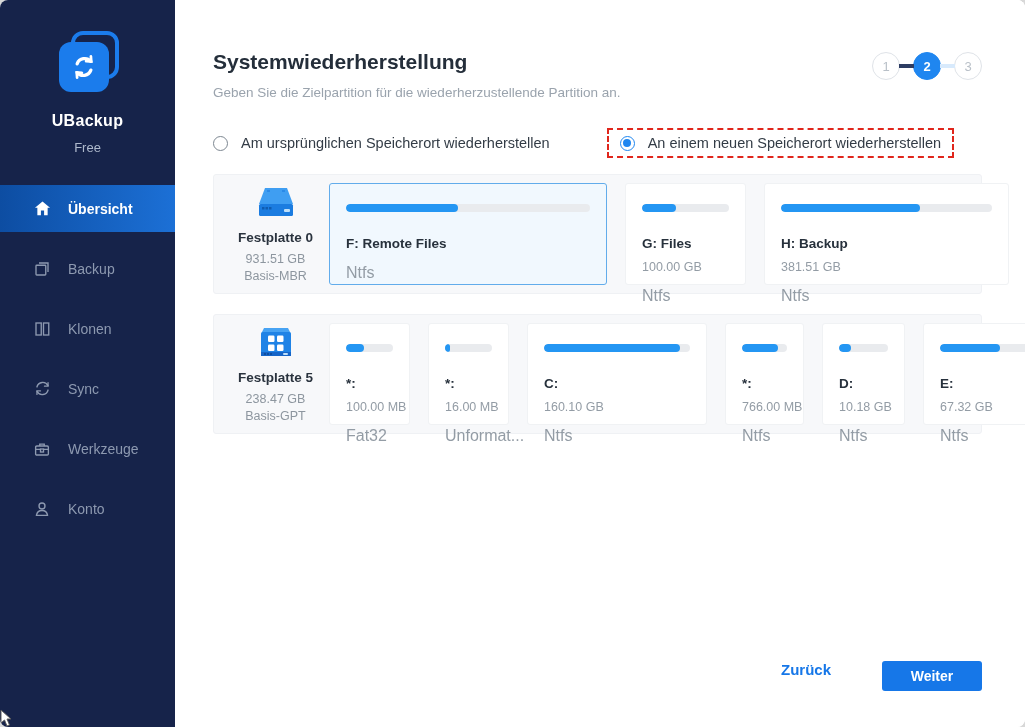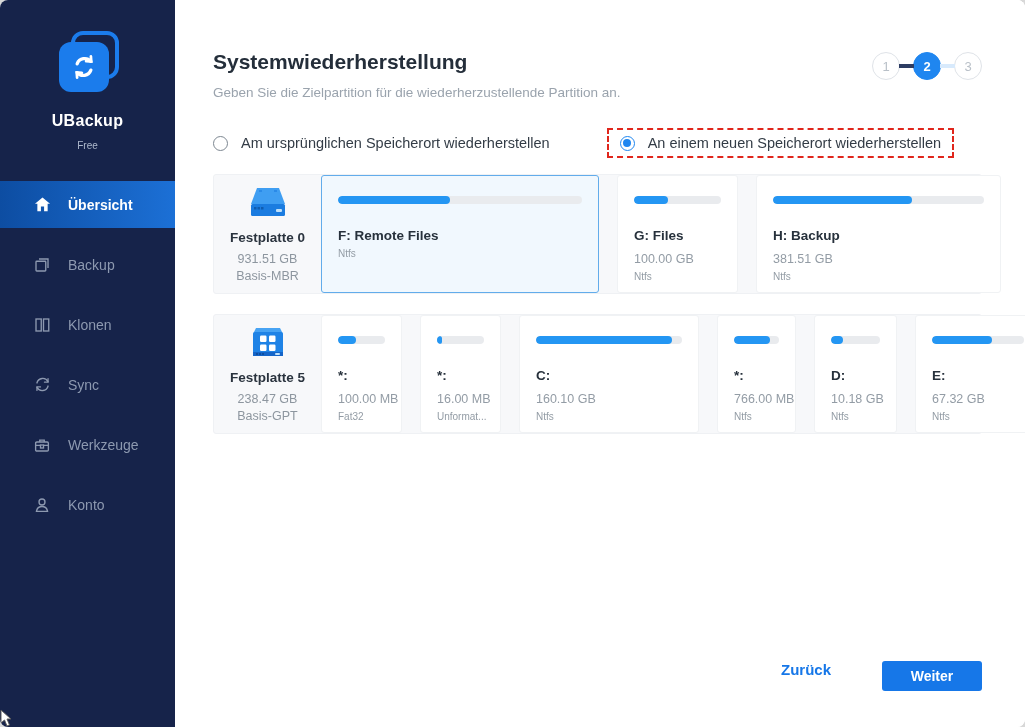--- a/index.html
+++ b/index.html
@@ -7,21 +7,21 @@
   body { font-family:"Liberation Sans","DejaVu Sans",sans-serif; background:#d8d8d8; }
   .window { position:relative; width:1025px; height:727px; background:#ffffff; border-radius:8px; overflow:hidden; }
 
   
   .sidebar { position:absolute; left:0; top:0; width:175px; height:727px; background:#16234a; }
   .logo-wrap { padding-top:38px; display:flex; flex-direction:column; align-items:center; }
   .logo-mark { position:relative; width:58px; height:58px; }
   .logo-back { position:absolute; left:12px; top:-7px; width:48px; height:48px; border:4px solid #1b7cec; border-radius:12px; }
   .logo-front { position:absolute; left:0; top:4px; width:50px; height:50px; background:#1b7cec; border-radius:12px; display:flex; align-items:center; justify-content:center; }
   .app-name { margin-top:16px; color:#ffffff; font-size:16px; font-weight:bold; letter-spacing:.3px; }
-  .app-edition { margin-top:10px; color:#aeb9cc; font-size:10px; }
+  .app-edition { margin-top:10px; color:#aeb9cc; font-size:13px; }
 
   .nav { margin-top:30px; }
   .nav-item { height:47px; display:flex; align-items:center; padding-left:68px; position:relative; color:#8d99b0; font-size:14px; cursor:pointer; margin-bottom:13px; }
   .nav-item .nav-icon { position:absolute; left:32px; top:50%; transform:translateY(-50%); width:20px; height:20px; display:flex; align-items:center; justify-content:center; }
   .nav-item.active { background:linear-gradient(90deg,#0d4da2,#1c70d6); color:#ffffff; font-weight:bold; }
   .nav-icon svg { display:block; }
 
   
   .titlebar { position:absolute; left:175px; top:0; right:0; height:40px; background:#ffffff; }
   .tb-right { position:absolute; right:12px; top:6px; display:flex; align-items:center; gap:12px; }
@@ -45,34 +45,34 @@
 
   
   .options { display:flex; align-items:center; margin-top:27px; height:32px; }
   .option { display:flex; align-items:center; gap:13px; font-size:14.5px; color:#333c46; cursor:pointer; }
   .radio { width:15px; height:15px; border-radius:50%; border:1.5px solid #7d8791; background:#fff; flex:0 0 auto; }
   .radio.checked { border:1.5px solid #1f86f0; position:relative; }
   .radio.checked::after { content:""; position:absolute; left:2.5px; top:2.5px; width:8px; height:8px; border-radius:50%; background:#1f86f0; }
   .option.highlighted { border:2px dashed #e0261c; padding:5px 11px; margin-left:57px; }
 
   
-  .disk-row { display:flex; align-items:stretch; margin-top:15px; background:#f7f8fa; border:1px solid #eff1f4; border-radius:3px; height:120px; padding:0; }
+  .disk-row { display:flex; align-items:stretch; margin-top:15px; background:#f7f8fa; border:1px solid #eff1f4; border-radius:3px; height:120px; padding:8px; }
   .disk-row + .disk-row { margin-top:20px; }
   .disk-info { width:107px; flex:0 0 auto; display:flex; flex-direction:column; align-items:center; justify-content:center; text-align:center; }
   .disk-icon { height:40px; display:flex; align-items:flex-end; justify-content:center; margin-bottom:6px; }
   .disk-name { font-size:13.5px; font-weight:bold; color:#2a333e; margin-bottom:6px; }
   .disk-size, .disk-type { font-size:12.5px; color:#8d969f; line-height:17px; }
   .partitions { display:flex; flex:1; gap:18px; }
   .part-card { background:#ffffff; border:1px solid #f0f2f4; border-radius:3px; padding:20px 16px 0 16px; cursor:pointer; flex:0 0 auto; }
   .part-card.selected { background:#f1f8fe; border:1px solid #62aceb; }
   .part-bar { height:8px; border-radius:4px; background:#e9ebee; overflow:hidden; }
   .part-fill { height:8px; border-radius:4px; background:#2496f3; }
   .part-label { margin-top:24px; font-size:13.5px; font-weight:bold; color:#27313c; white-space:nowrap; overflow:hidden; }
   .part-size { margin-top:9px; font-size:12.5px; color:#939ca5; white-space:nowrap; }
-  .part-fs { margin-top:5px; font-size:10px; color:#939ca5; white-space:nowrap; }
+  .part-fs { margin-top:13px; font-size:16px; color:#939ca5; white-space:nowrap; }
 
   
   .footer { position:absolute; right:0; bottom:36px; display:flex; align-items:flex-start; gap:51px;margin-top:12px; }
   .back-link { color:#1677e8; font-size:15px; font-weight:bold; cursor:pointer; }
   .next-btn { width:100px; height:30px; background:#1677e8; border:none; border-radius:3px; color:#ffffff; font-size:14px; font-weight:bold; cursor:pointer; font-family:inherit; }
 
   .cursor { position:absolute; left:0px; bottom:0px; z-index:9; }
 </style>
 </head>
 <body>

